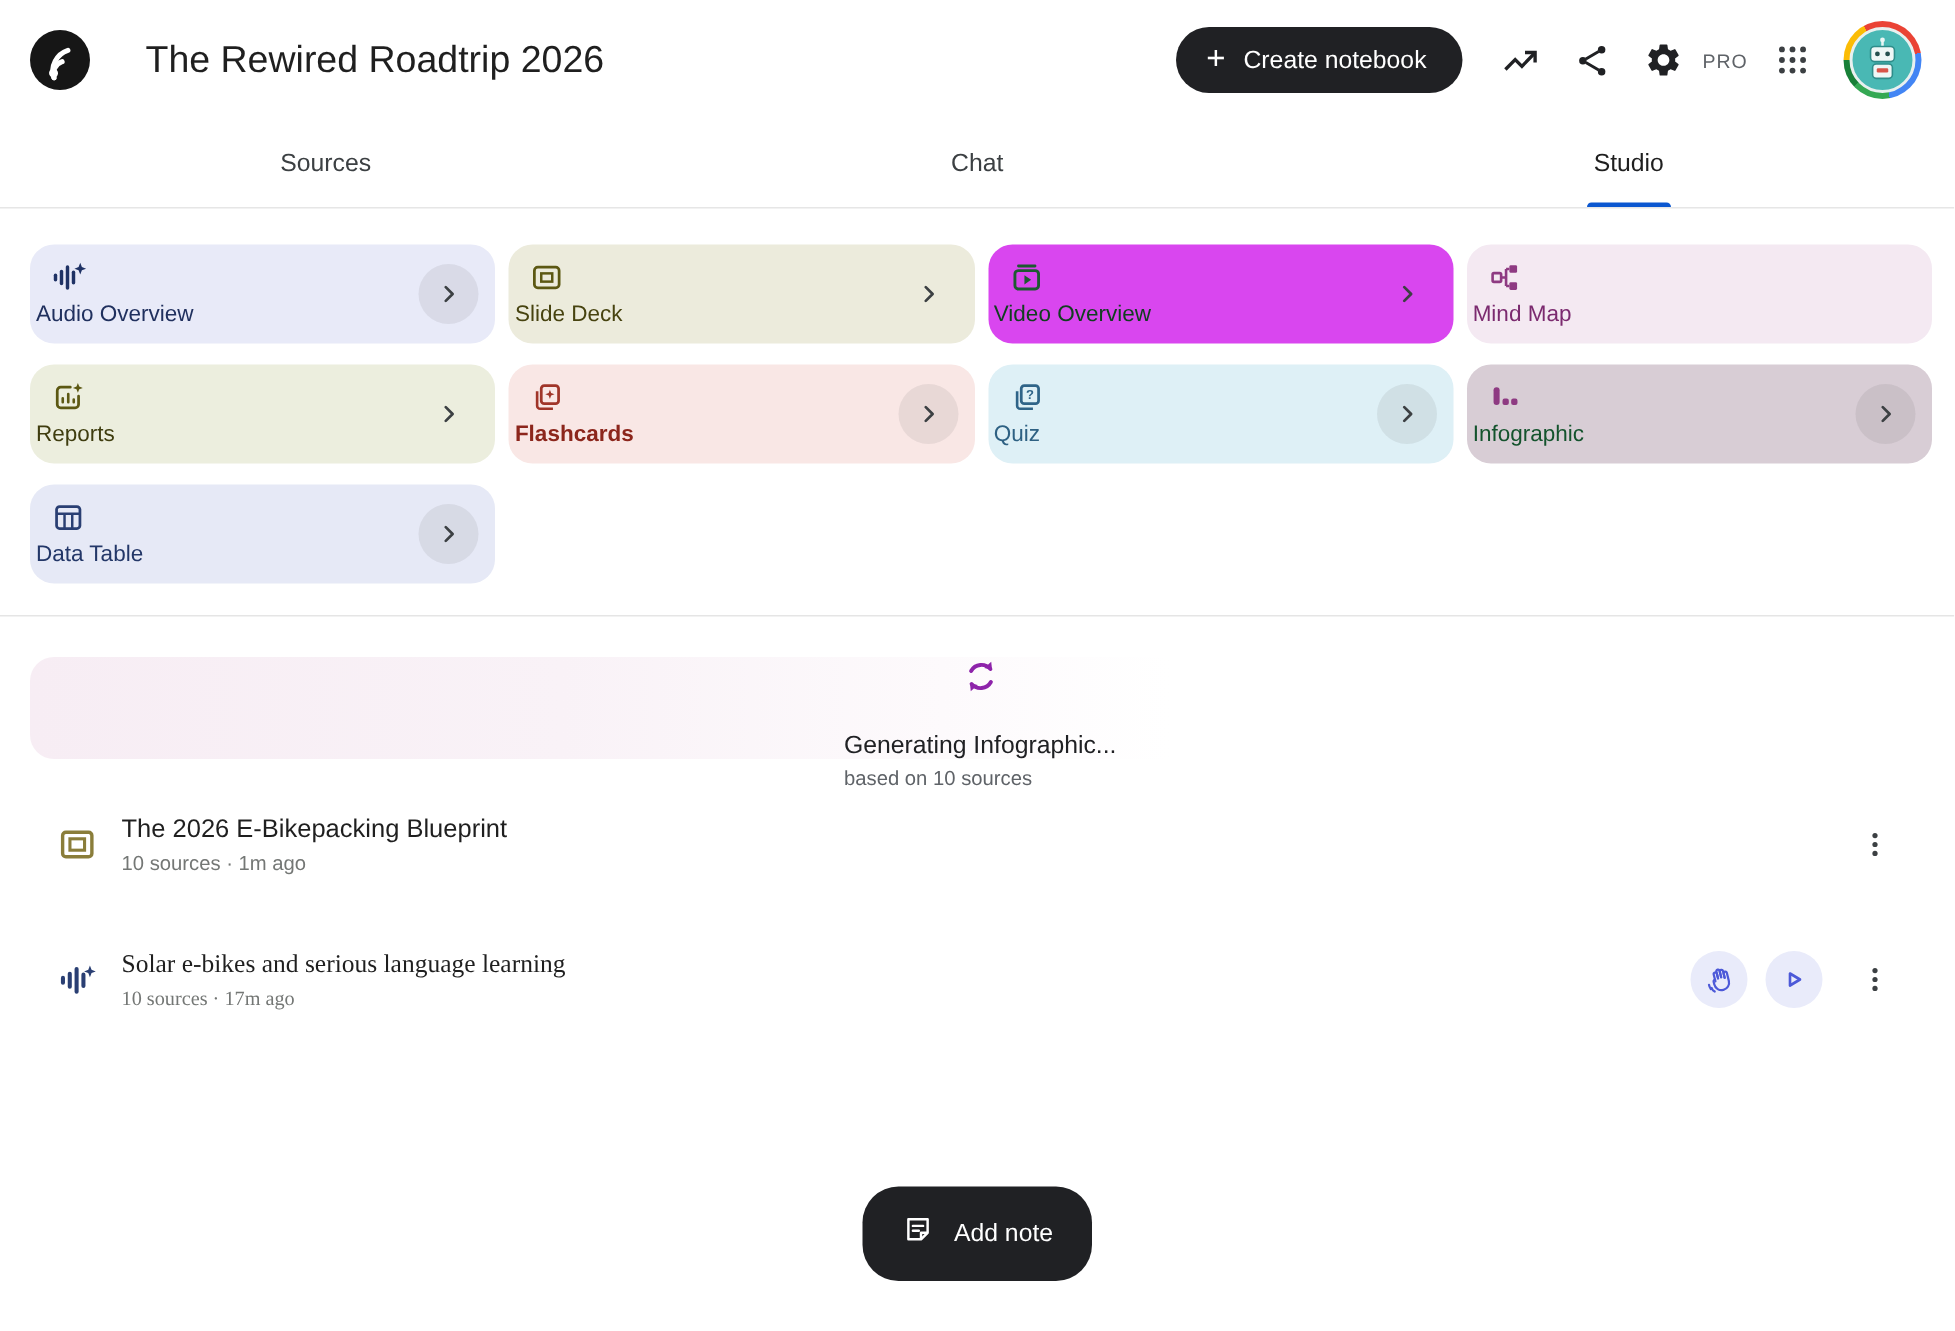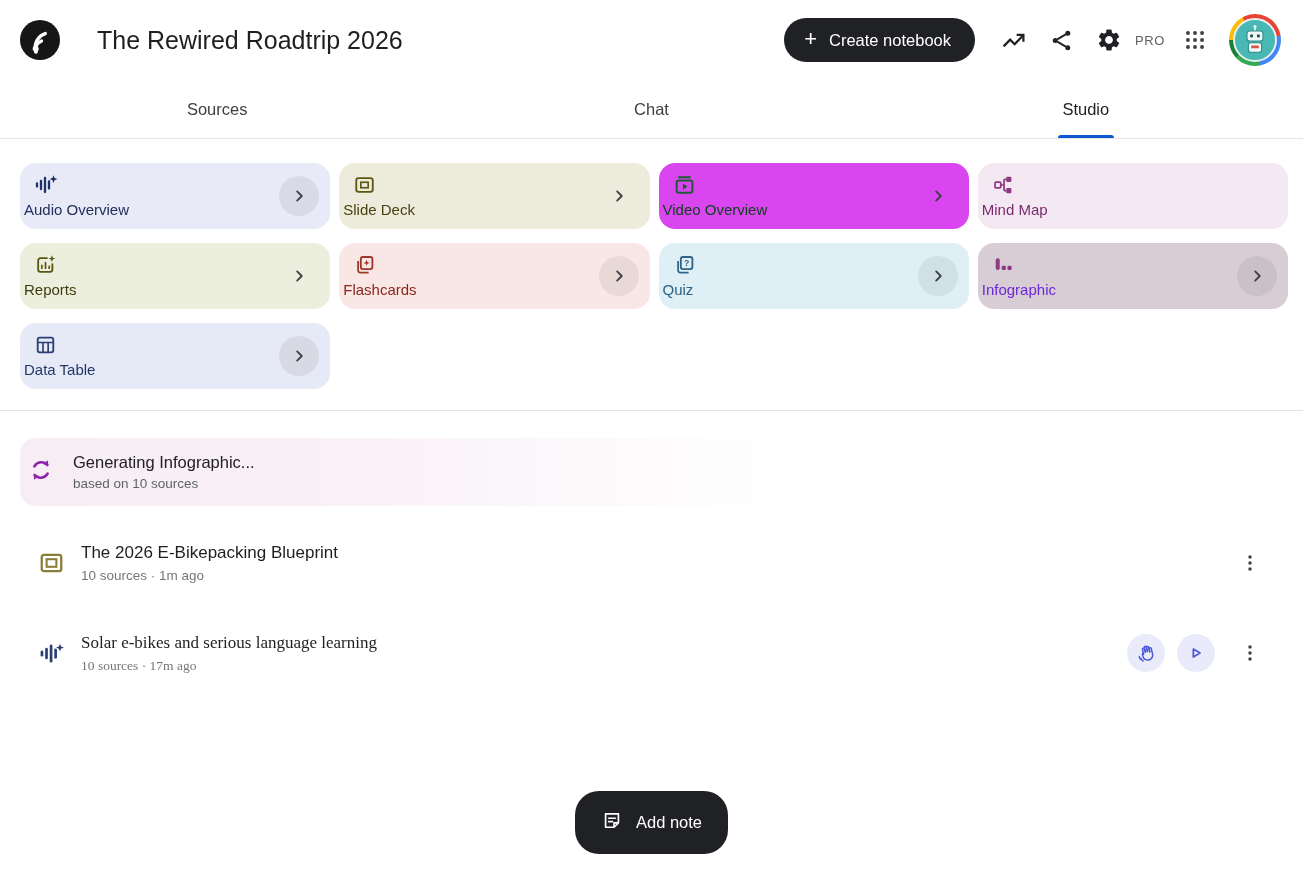--- a/index.html
+++ b/index.html
@@ -40,35 +40,35 @@
   .card-icon { display:block; height:22px; }
   .card-label { position:absolute; left:4px; bottom:11px; font-size:15px; font-weight:500; }
   .chev { position:absolute; right:11px; top:50%; transform:translateY(-50%); width:40px; height:40px;
     display:flex; align-items:center; justify-content:center; border-radius:50%; cursor:pointer; }
   .chev.circle { background:rgba(68,71,70,.09); }
   .c-audio { background:#e8eaf8; } .c-audio .card-label{ color:#20305e; }
   .c-slide { background:#ecebdc; } .c-slide .card-label{ color:#474310; }
   .c-video { background:#d946ef; } .c-video .card-label{ color:#10401f; }
   .c-mindmap { background:#f4e9f2; } .c-mindmap .card-label{ color:#7b2a6f; }
   .c-reports { background:#eceede; } .c-reports .card-label{ color:#3f3d0f; }
-  .c-flash { background:#f9e7e5; } .c-flash .card-label{ color:#8c261c; }
+  .c-flash { background:#f9e7e5; } .c-flash .card-label{ color:#8c261c;font-weight:bold; }
   .c-quiz { background:#def0f6; } .c-quiz .card-label{ color:#2e6183; }
-  .c-info { background:#d8cdd5; } .c-info .card-label{ color:#6d28d9;margin-top:40px; }
+  .c-info { background:#d8cdd5; } .c-info .card-label{ color:#14532d;margin-top:40px; }
   .c-table { background:#e6e9f6; } .c-table .card-label{ color:#233768; }
 
   .divider { border-top:1px solid #e5e5e5; }
 
   
   .tooltip { position:absolute; left:1008px; top:322px; width:250px; background:#3b3e42; color:#eceef0;
     border-radius:8px; padding:8px 14px 10px 14px; font-size:13.8px; line-height:1.45; z-index:5; }
 
   
   .generating { margin:27px 16px 0 20px; height:68px; border-radius:16px; display:flex; align-items:center;
-    padding:0 8px; gap:19px; cursor:pointer;
-    background:linear-gradient(90deg, #f7edf4 0%, #f9f2f7 28%, #fdfafc 48%, #ffffff 60%); }
+    padding:0 20px; gap:19px; cursor:pointer;
+    background:linear-gradient(90deg, #f7edf4 0%, #f9f2f7 28%, #fdfafc 48%, #ffffff 60%);flex-direction:column; }
   .gen-title { font-size:16.5px; color:#202124; }
   .gen-sub { font-size:13.5px; color:#5f6368; margin-top:4px; }
 
   
   .artifact { display:flex; align-items:center; margin:0 40px 0 38px; height:68px; cursor:pointer; }
   .artifact.first { margin-top:23px; }
   .artifact.second { margin-top:22px;font-family:Liberation Serif, serif; }
   .artifact-icon { width:28px; flex:0 0 auto; margin-right:15px; display:flex; align-items:center; }
   .artifact-text { flex:1; min-width:0; }
   .artifact-title { font-size:17px; color:#1f1f1f; }

